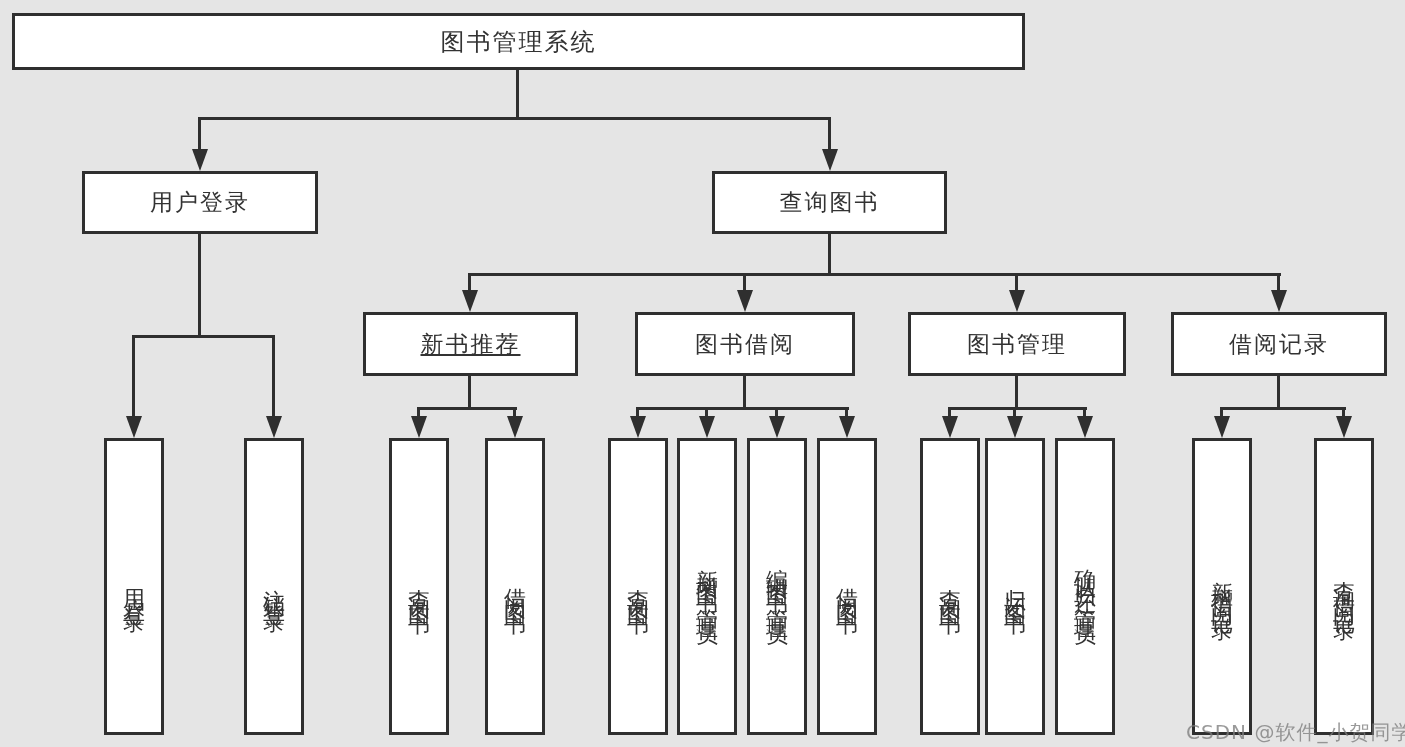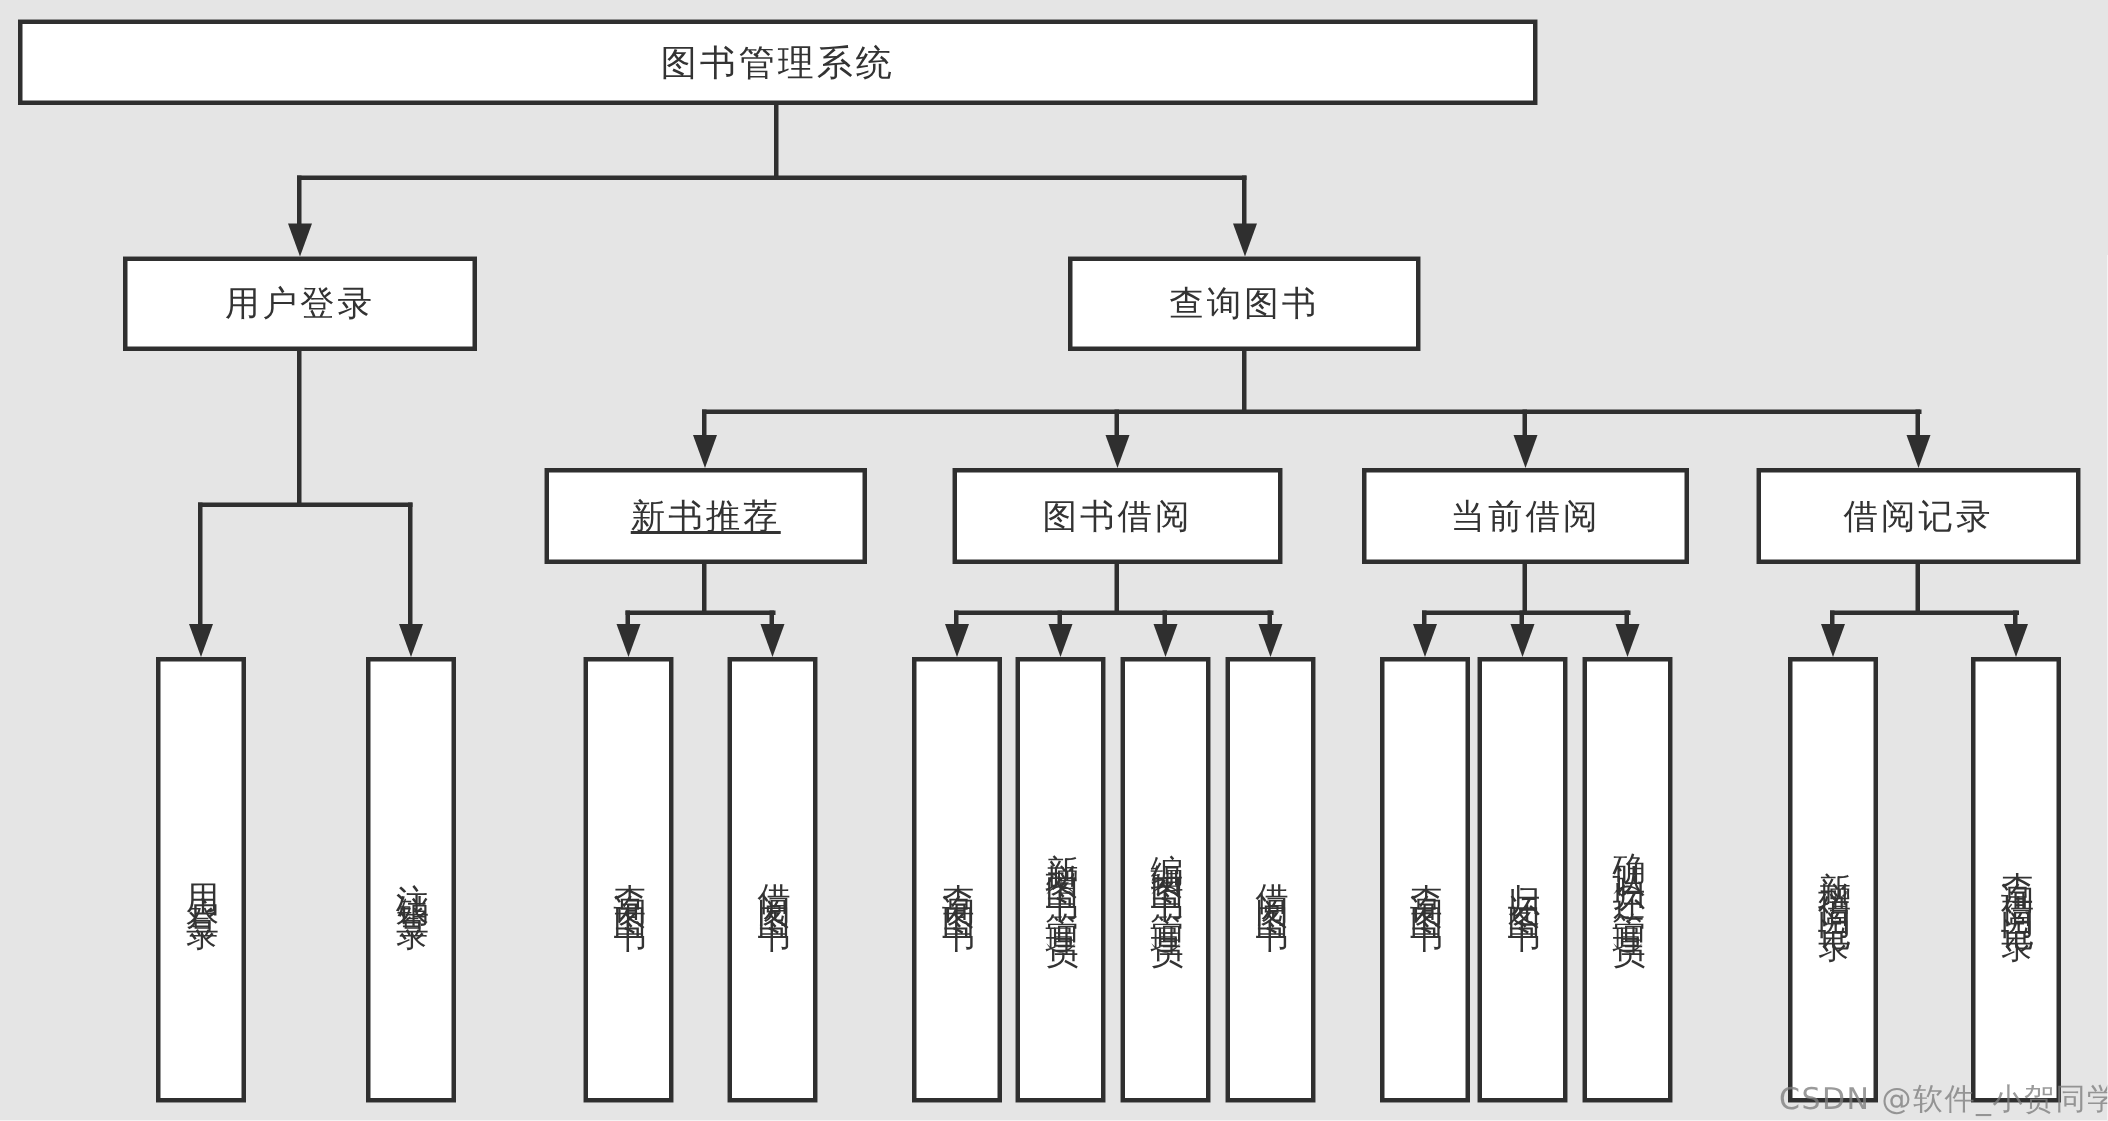--- a/index.html
+++ b/index.html
@@ -35,21 +35,21 @@
 
 <div class="canvas">
 
   <div class="node root" style="left:12px;top:13px;width:1013px;height:57px;">图书管理系统</div>
 
   <div class="node" style="left:82px;top:171px;width:236px;height:63px;">用户登录</div>
   <div class="node" style="left:712px;top:171px;width:235px;height:63px;">查询图书</div>
 
   <div class="node" style="left:363px;top:312px;width:215px;height:64px;text-decoration:underline;">新书推荐</div>
   <div class="node" style="left:635px;top:312px;width:220px;height:64px;">图书借阅</div>
-  <div class="node" style="left:908px;top:312px;width:218px;height:64px;">当前借阅</div>
+  <div class="node" style="left:908px;top:312px;width:218px;height:64px;">图书管理</div>
   <div class="node" style="left:1171px;top:312px;width:216px;height:64px;">借阅记录</div>
 
   <div class="leaf" style="left:104px;">用户登录</div>
   <div class="leaf" style="left:244px;">注销登录</div>
 
   <div class="leaf" style="left:389px;">查询图书</div>
   <div class="leaf" style="left:485px;">借阅图书</div>
 
   <div class="leaf" style="left:608px;">查询图书</div>
   <div class="leaf" style="left:677px;">新增图书（管理员）</div>

